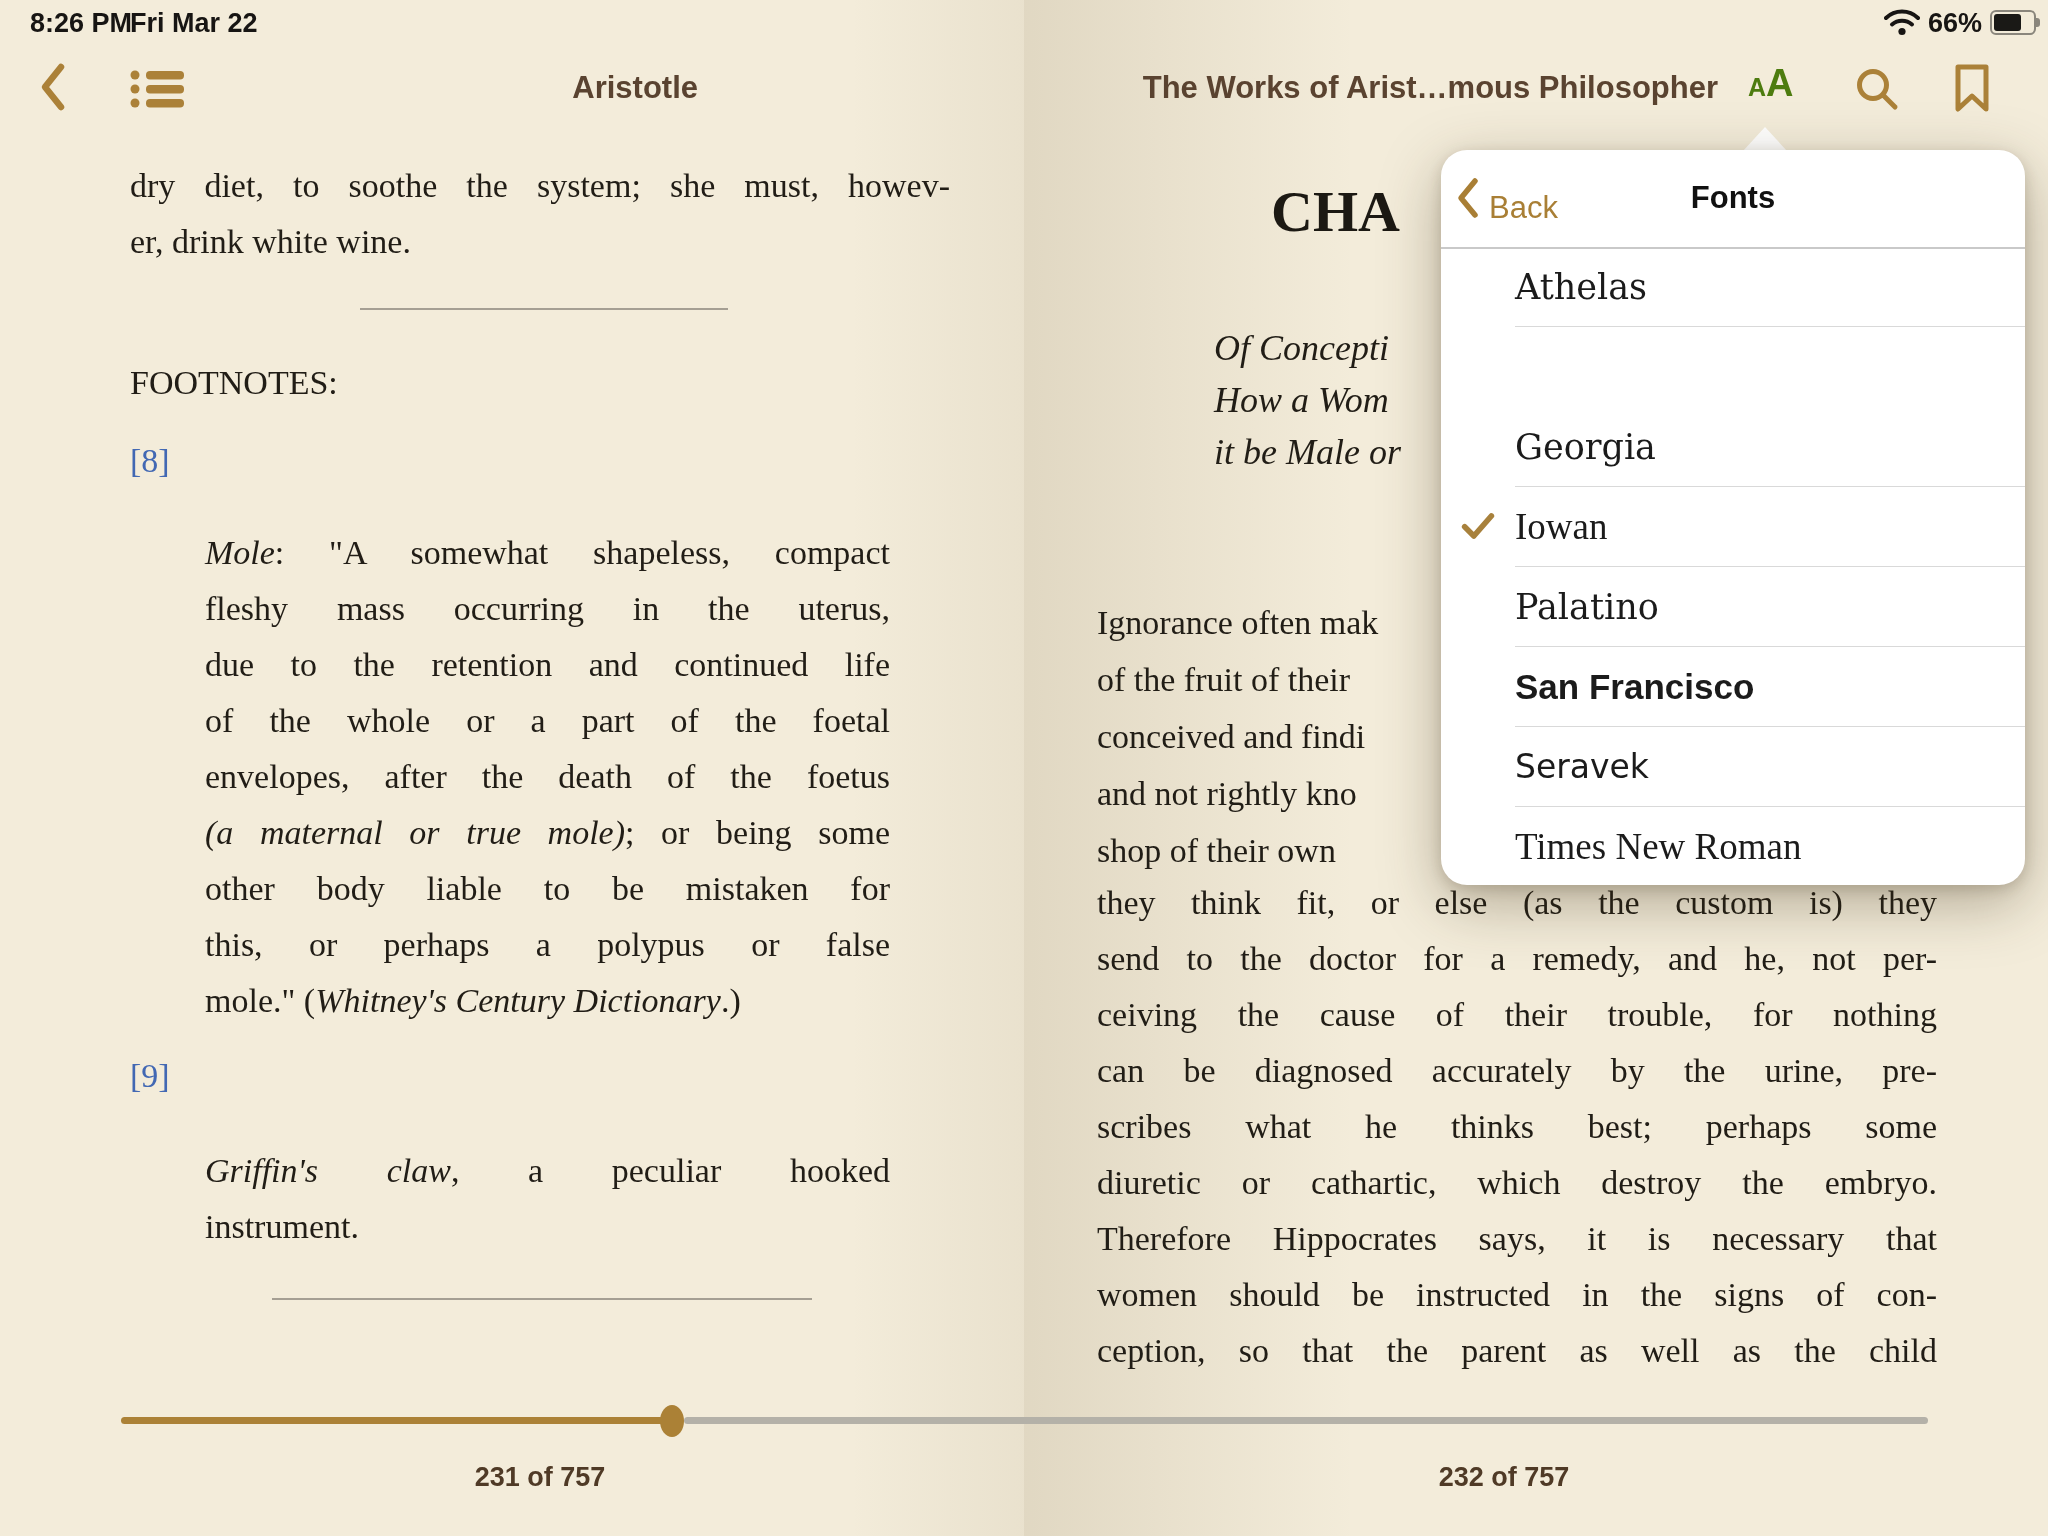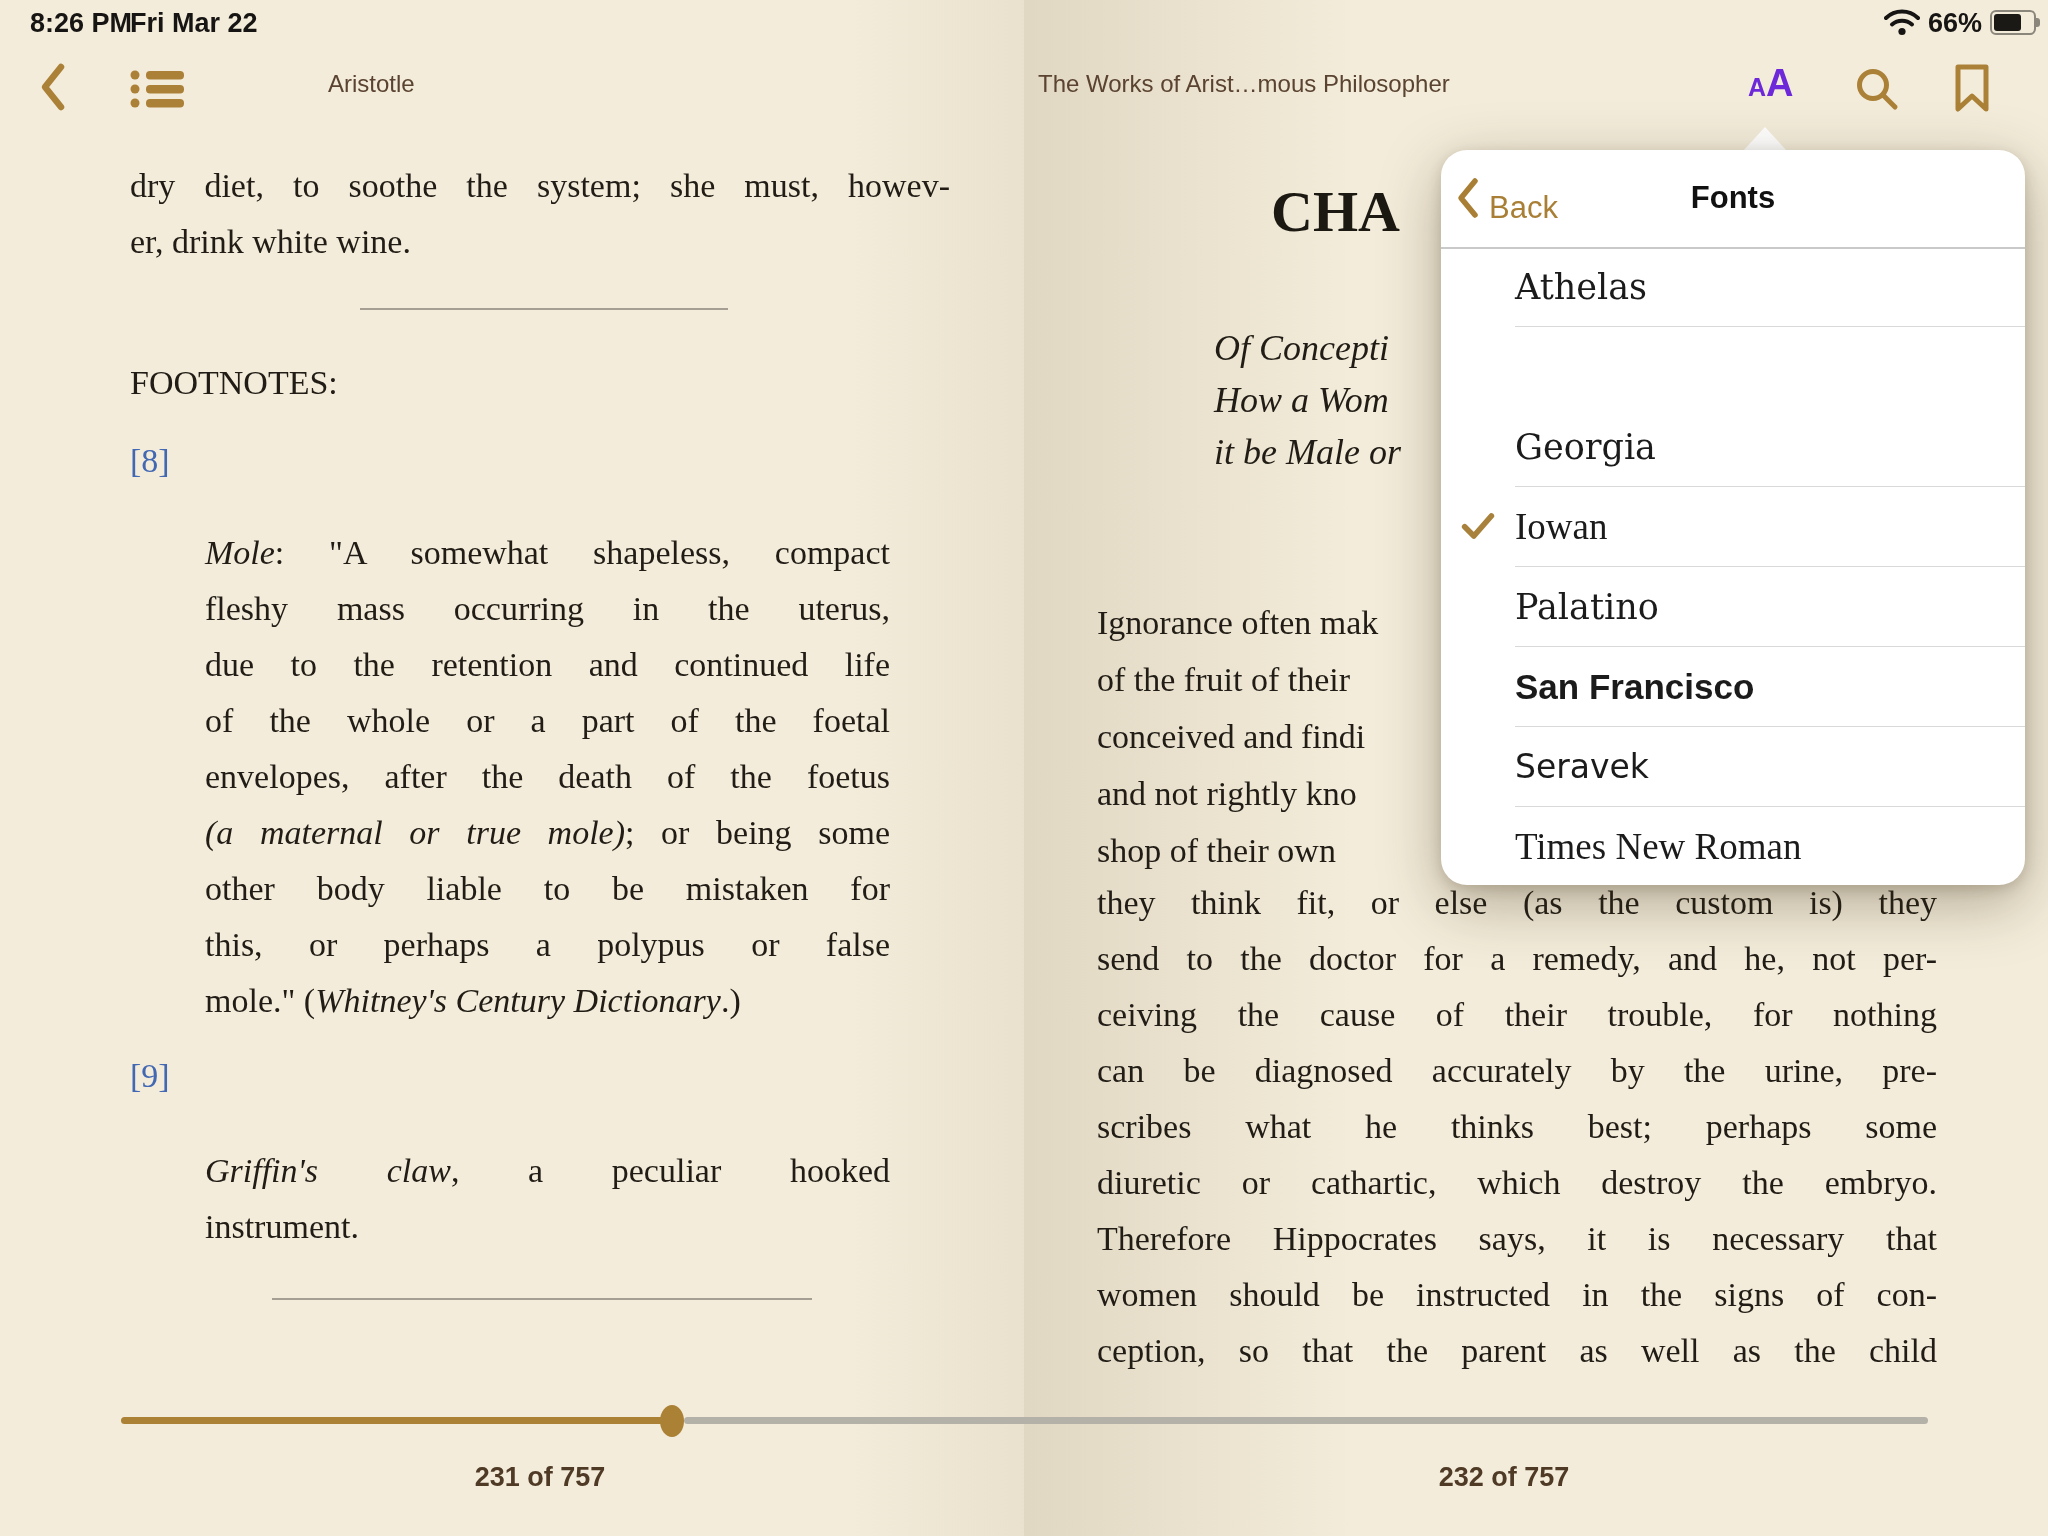--- a/index.html
+++ b/index.html
@@ -13,22 +13,22 @@
   .spine-left{left:850px;top:0;width:174px;height:1536px;
     background:linear-gradient(to right,rgba(120,100,60,0),rgba(120,100,60,0.08));}
   .spine-right{left:1024px;top:0;width:330px;height:1536px;
     background:linear-gradient(to right,rgba(120,100,60,0.15),rgba(120,100,60,0));}
   
   .status-text{font-size:27px;font-weight:700;color:#171513;}
   .battery-shell{width:42px;height:21px;border:2px solid #8a867c;border-radius:6px;position:relative;}
   .battery-fill{position:absolute;left:2px;top:2px;bottom:2px;width:64%;background:#1a1916;border-radius:3px;}
   .battery-nub{position:absolute;right:-6px;top:6px;width:4px;height:9px;background:#8a867c;border-radius:0 3px 3px 0;}
   
-  .nav-title{font-size:24px;font-weight:400;color:#5a4330;text-align:left;white-space:nowrap;}
-  .aa-icon{color:#6d28d9;font-weight:600;}
+  .nav-title{font-size:31px;font-weight:700;color:#5a4330;text-align:right;white-space:nowrap;}
+  .aa-icon{color:#4d7c0f;font-weight:600;}
   .aa-small{font-size:25px;}
   .aa-large{font-size:38px;}
   
   .serif{font-family:"Liberation Serif",serif;color:#211d16;}
   .bodytxt{font-size:34px;line-height:56px;}
   .jline{text-align:justify;text-align-last:justify;}
   .it{font-style:italic;}
   .fnlink{font-size:34px;color:#4268b3;font-family:"Liberation Serif",serif;}
   .bookdivider{height:2px;background:#8b867b;opacity:0.75;}
   .chapter{font-size:58px;font-weight:700;font-family:"Liberation Serif",serif;color:#1c1913;}

